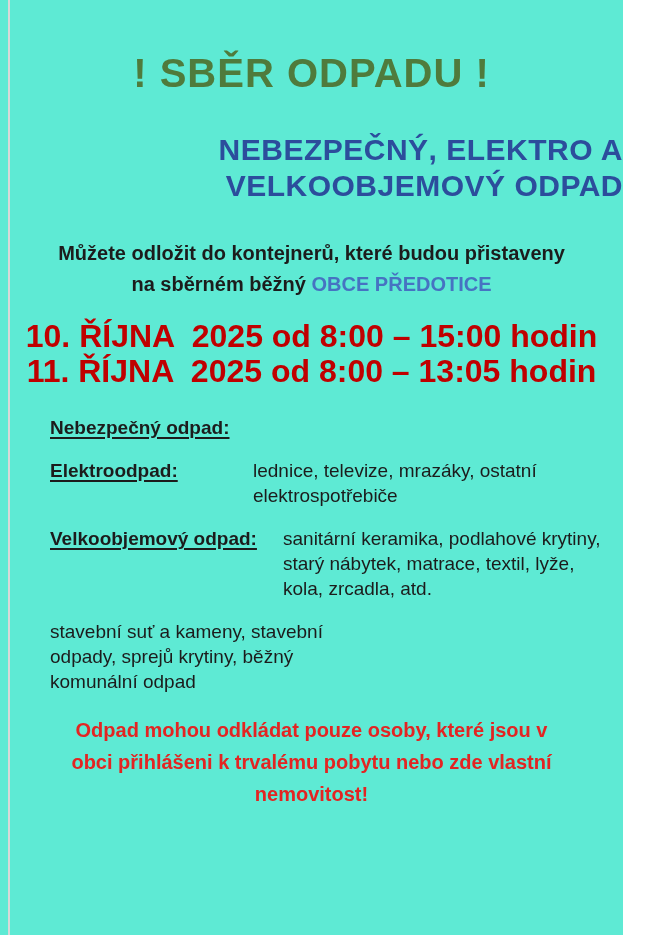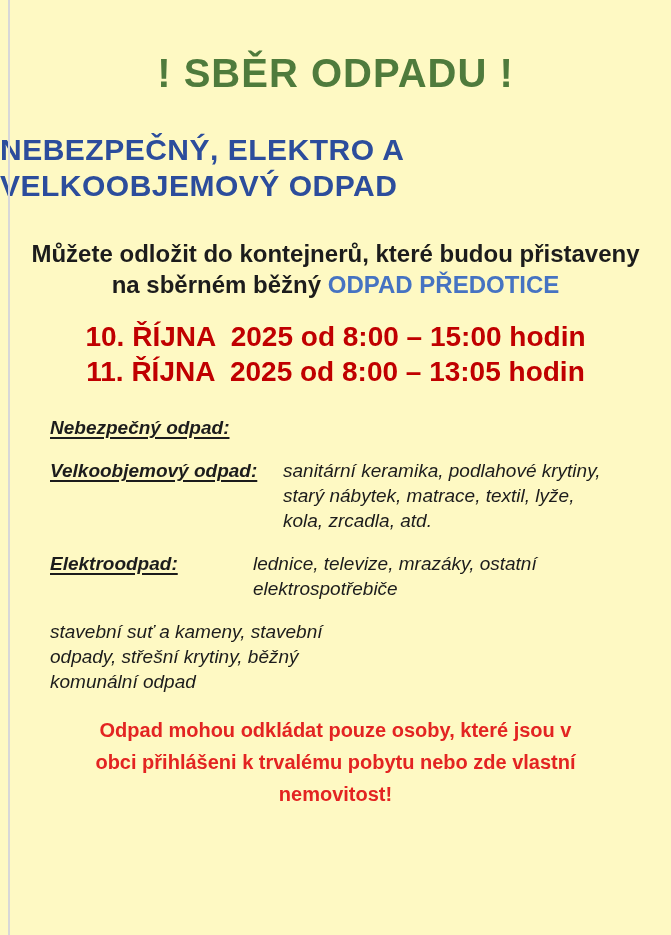--- a/index.html
+++ b/index.html
@@ -2,23 +2,23 @@
 <html lang="cs" style="--title-green: #4f7b3c; --subtitle-blue: #2c4d9c; --location-blue: #4673c2; --date-red: #c00000; --restricted-red: #b32424; --footer-red: #e32422; --text-black: #1c1c1c;"><head>
 <meta charset="utf-8">
 <style>
   html, body {
     margin: 0;
     padding: 0;
     background: #ffffff;
   }
   .page {
     position: relative;
-    width: 671px;
+    width: 623px;
     height: 935px;
-    background: #fef9c3;
+    background: #5eead4;
     font-family: "Liberation Sans", sans-serif;
     color: var(--text-black, #1c1c1c);
     overflow: hidden;
   }
   .scan-edge {
     position: absolute;
     left: 8px;
     top: 0;
     width: 2px;
     height: 100%;
@@ -28,53 +28,52 @@
     margin: 50px 0 0 0;
     text-align: center;
     font-size: 40px;
     line-height: 46px;
     font-weight: bold;
     letter-spacing: 1px;
     color: var(--title-green, #4f7b3c);
   }
   .subtitle {
     margin: 36px 0 0 0;
-    text-align: left;
+    text-align: right;
     font-size: 30px;
     line-height: 36px;
     font-weight: bold;
     letter-spacing: 0.5px;
     color: var(--subtitle-blue, #2c4d9c);
     white-space: pre-line;
   }
   .intro {
     margin: 34px 0 0 0;
     text-align: center;
-    font-size: 24px;
+    font-size: 20px;
     line-height: 31px;
     font-weight: bold;
     color: var(--text-black, #1c1c1c);
   }
   .intro .loc {
     color: var(--location-blue, #4673c2);
   }
   .dates {
     margin: 19px 0 0 0;
     text-align: center;
-    font-size: 28px;
+    font-size: 32px;
     line-height: 35px;
     font-weight: bold;
     color: var(--date-red, #c00000);
   }
   .dates .date-line {
     white-space: pre; 
   }
   .sections {
     margin: 26px 0 0 50px;
-    font-style: italic;
   }
   .section {
     display: flex;
     align-items: flex-start;
     font-size: 19px;
     line-height: 25px;
     margin: 0 0 18px 0;
   }
   .section .label {
     flex: 0 0 auto;
@@ -107,45 +106,45 @@
 <body>
 
 <div class="page">
   <div class="scan-edge"></div>
 
   <h1 class="title">! SBĚR ODPADU !</h1>
 
   <h2 class="subtitle">NEBEZPEČNÝ, ELEKTRO A
 VELKOOBJEMOVÝ ODPAD</h2>
 
-  <p class="intro"><span>Můžete odložit do kontejnerů, které budou přistaveny</span><br><span>na sběrném běžný </span><span class="loc">ODPAD PŘEDOTICE</span></p>
+  <p class="intro"><span>Můžete odložit do kontejnerů, které budou přistaveny</span><br><span>na sběrném běžný </span><span class="loc">OBCE PŘEDOTICE</span></p>
 
   <div class="dates">
     <div class="date-line">10. ŘÍJNA  2025 od 8:00 – 15:00 hodin</div>
     <div class="date-line">11. ŘÍJNA  2025 od 8:00 – 13:05 hodin</div>
   </div>
 
   <div class="sections">
     <div class="section s1">
       <div class="label"><span class="label-text">Nebezpečný odpad:</span></div>
     </div>
+    <div class="section s2">
+      <div class="label"><span class="label-text">Elektroodpad:</span></div>
+      <div class="desc">lednice, televize, mrazáky, ostatní
+elektrospotřebiče</div>
+    </div>
     <div class="section s3">
       <div class="label"><span class="label-text">Velkoobjemový odpad:</span></div>
       <div class="desc">sanitární keramika, podlahové krytiny,
 starý nábytek, matrace, textil, lyže,
 kola, zrcadla, atd.</div>
     </div>
-    <div class="section s2">
-      <div class="label"><span class="label-text">Elektroodpad:</span></div>
-      <div class="desc">lednice, televize, mrazáky, ostatní
-elektrospotřebiče</div>
-    </div>
     <div class="section s4">
       <div class="desc">stavební suť a kameny, stavební
-odpady, střešní krytiny, běžný
+odpady, sprejů krytiny, běžný
 komunální odpad</div>
     </div>
   </div>
 
   <p class="footer-warning">Odpad mohou odkládat pouze osoby, které jsou v
 obci přihlášeni k trvalému pobytu nebo zde vlastní
 nemovitost!</p>
 </div>
 
 </body></html>

